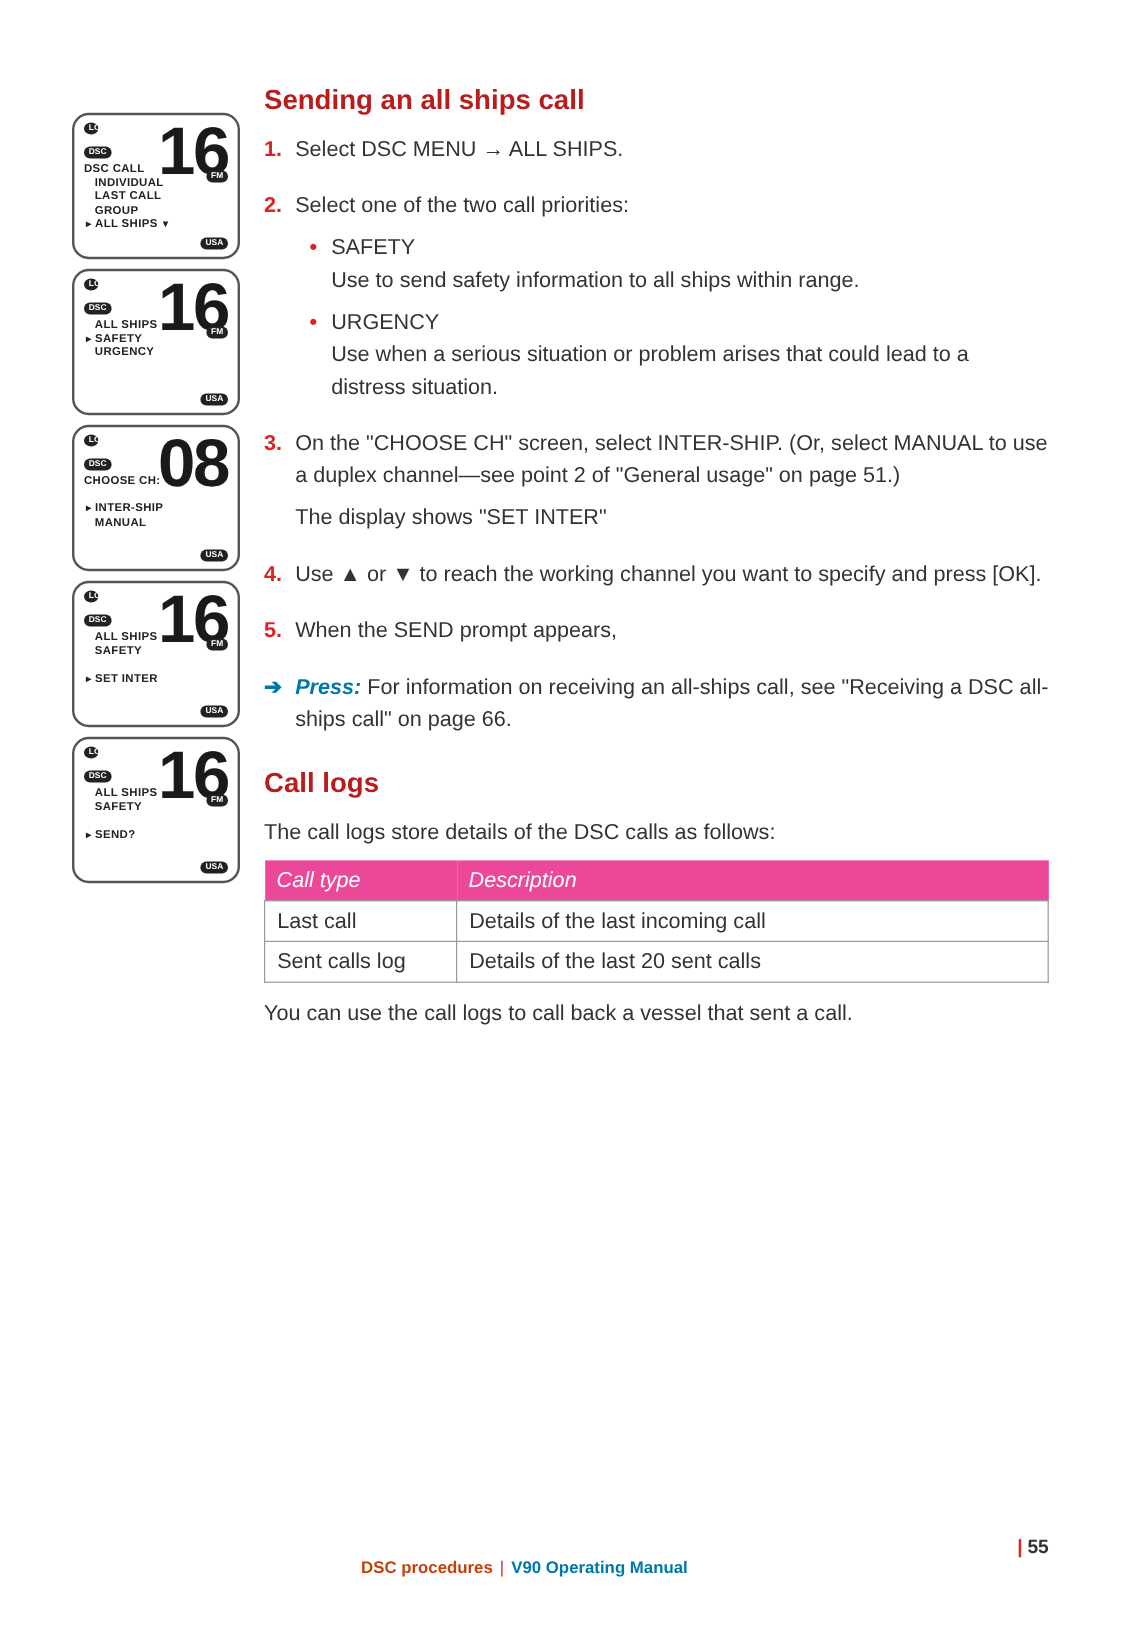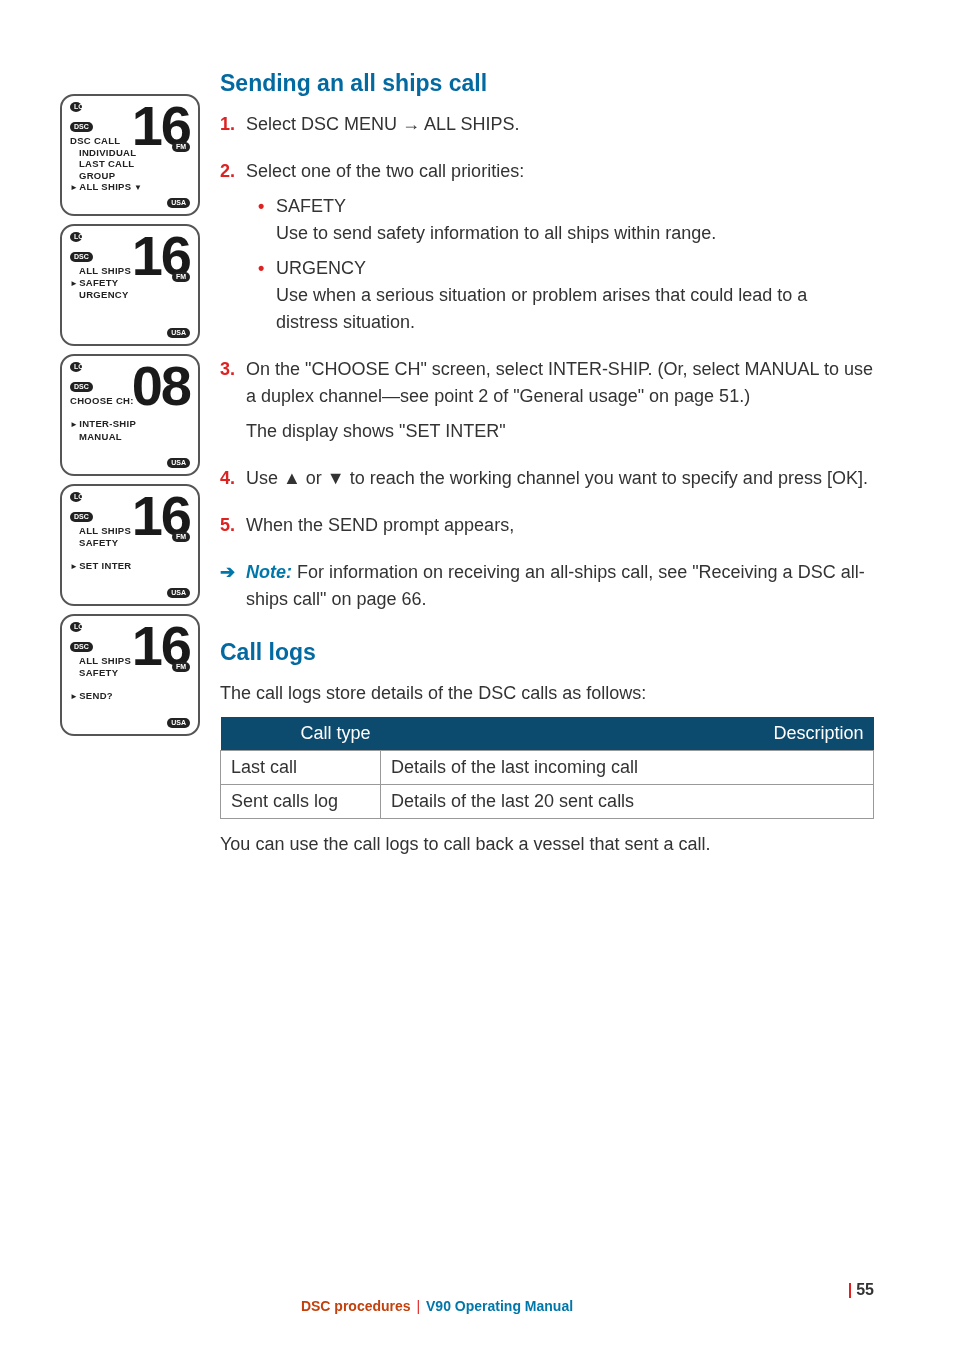--- a/index.html
+++ b/index.html
@@ -31,38 +31,38 @@
   .pill.lo { border-radius: 50%; width: 12px; height: 10px; text-align:center; }
   .bignum { position: absolute; right: 8px; top: 2px; font-size: 56px; font-weight: 800; line-height: 1; color: #1a1a1a; letter-spacing:-2px;}
   .fm { position:absolute; right:8px; top:46px;}
   .usa { position:absolute; right:8px; bottom:6px;}
   .screen-lines { position: absolute; left: 8px; top: 39px; font-size: 9.5px; font-weight: 700; line-height: 11.5px; font-stretch: condensed; letter-spacing: 0.3px; }
   .screen-lines .arrow::before { content: "►"; font-size: 8px; margin-right: 1px;}
   .screen-lines .indent { padding-left: 9px; }
   .screen-lines .downcaret::after { content: " ▼"; font-size:8px;}
 
   
-  h2.section { font-size: 23px; font-weight: 700; color: #0369a1; margin-bottom: 14px; }
+  h2.section { font-size: 23px; font-weight: 700; color: #b91c1c; margin-bottom: 14px; }
   h2.section.sub { margin-top: 26px; }
   ol.steps { list-style: none; padding: 0; margin: 0; }
   ol.steps > li { display: flex; margin-bottom: 12px; align-items: flex-start; font-size: 18px; line-height: 1.5; color: #333; }
   .step-num { color: #d22; font-weight: 700; width: 26px; flex-shrink: 0; }
   .step-body { flex: 1; }
   .step-body p { margin-bottom: 8px; }
   ul.bullets { list-style: none; padding-left: 30px; margin: 6px 0; }
   ul.bullets > li { position: relative; margin-bottom: 8px; font-size: 18px; line-height: 1.5; }
   ul.bullets > li::before { content: "•"; color: #d22; position: absolute; left: -18px; top: 0; font-weight: bold; }
   .note-row { display: flex; align-items: flex-start; margin: 10px 0 0 0; font-size: 18px; line-height: 1.5; }
   .note-arrow { color: #07a; font-weight: bold; width: 26px; flex-shrink: 0; font-size: 18px; }
   .note-label { color: #07a; font-weight: 700; font-style: italic; }
   p.body { font-size: 18px; line-height: 1.5; margin: 10px 0; }
 
   
   table.calllog { border-collapse: collapse; width: 100%; margin: 8px 0 12px 0; font-size: 18px; }
-  table.calllog th { background: #0c4a6e; color: #fff; font-weight: 400; text-align: right; padding: 6px 10px; }
+  table.calllog th { background: #ec4899; color: #fff; font-weight: 400; text-align: left; padding: 6px 10px; font-style: italic; }
   table.calllog td { border: 1px solid #999; padding: 6px 10px; vertical-align: top; }
   table.calllog th:first-child, table.calllog td:first-child { width: 160px; }
 
   
   .footer { position: absolute; bottom: 40px; left: 0; right: 80px; text-align: center; font-size: 14px; }
   .footer .crumb { color: #c2410c; font-weight: 700; }
   .footer .sep { color: #d22; margin: 0 2px; }
   .footer .manual { color: #07a; font-weight: 700; text-align: right; }
   .pagenum { position: absolute; right: 0; bottom: 15px; font-weight: 700; font-size: 16px; }
   .pagenum .bar { color: #d22; margin-right: 4px; }
@@ -182,21 +182,21 @@
         <li>
           <span class="step-num">5.</span>
           <div class="step-body">
             <p>When the SEND prompt appears,</p>
           </div>
         </li>
       </ol>
     <div class="note-row">
       <span class="note-arrow">➔</span>
       <div>
-        <span class="note-label">Note:</span><span> For information on receiving an all-ships call, see "Receiving a DSC all-ships call" on page 66.</span>
+        <span class="note-label">Press:</span><span> For information on receiving an all-ships call, see "Receiving a DSC all-ships call" on page 66.</span>
       </div>
     </div>
     <h2 class="section sub">Call logs</h2>
     <p class="body">The call logs store details of the DSC calls as follows:</p>
     <table class="calllog">
       <thead>
           <tr>
         <th>Call type</th>
         <th>Description</th>
       </tr>

